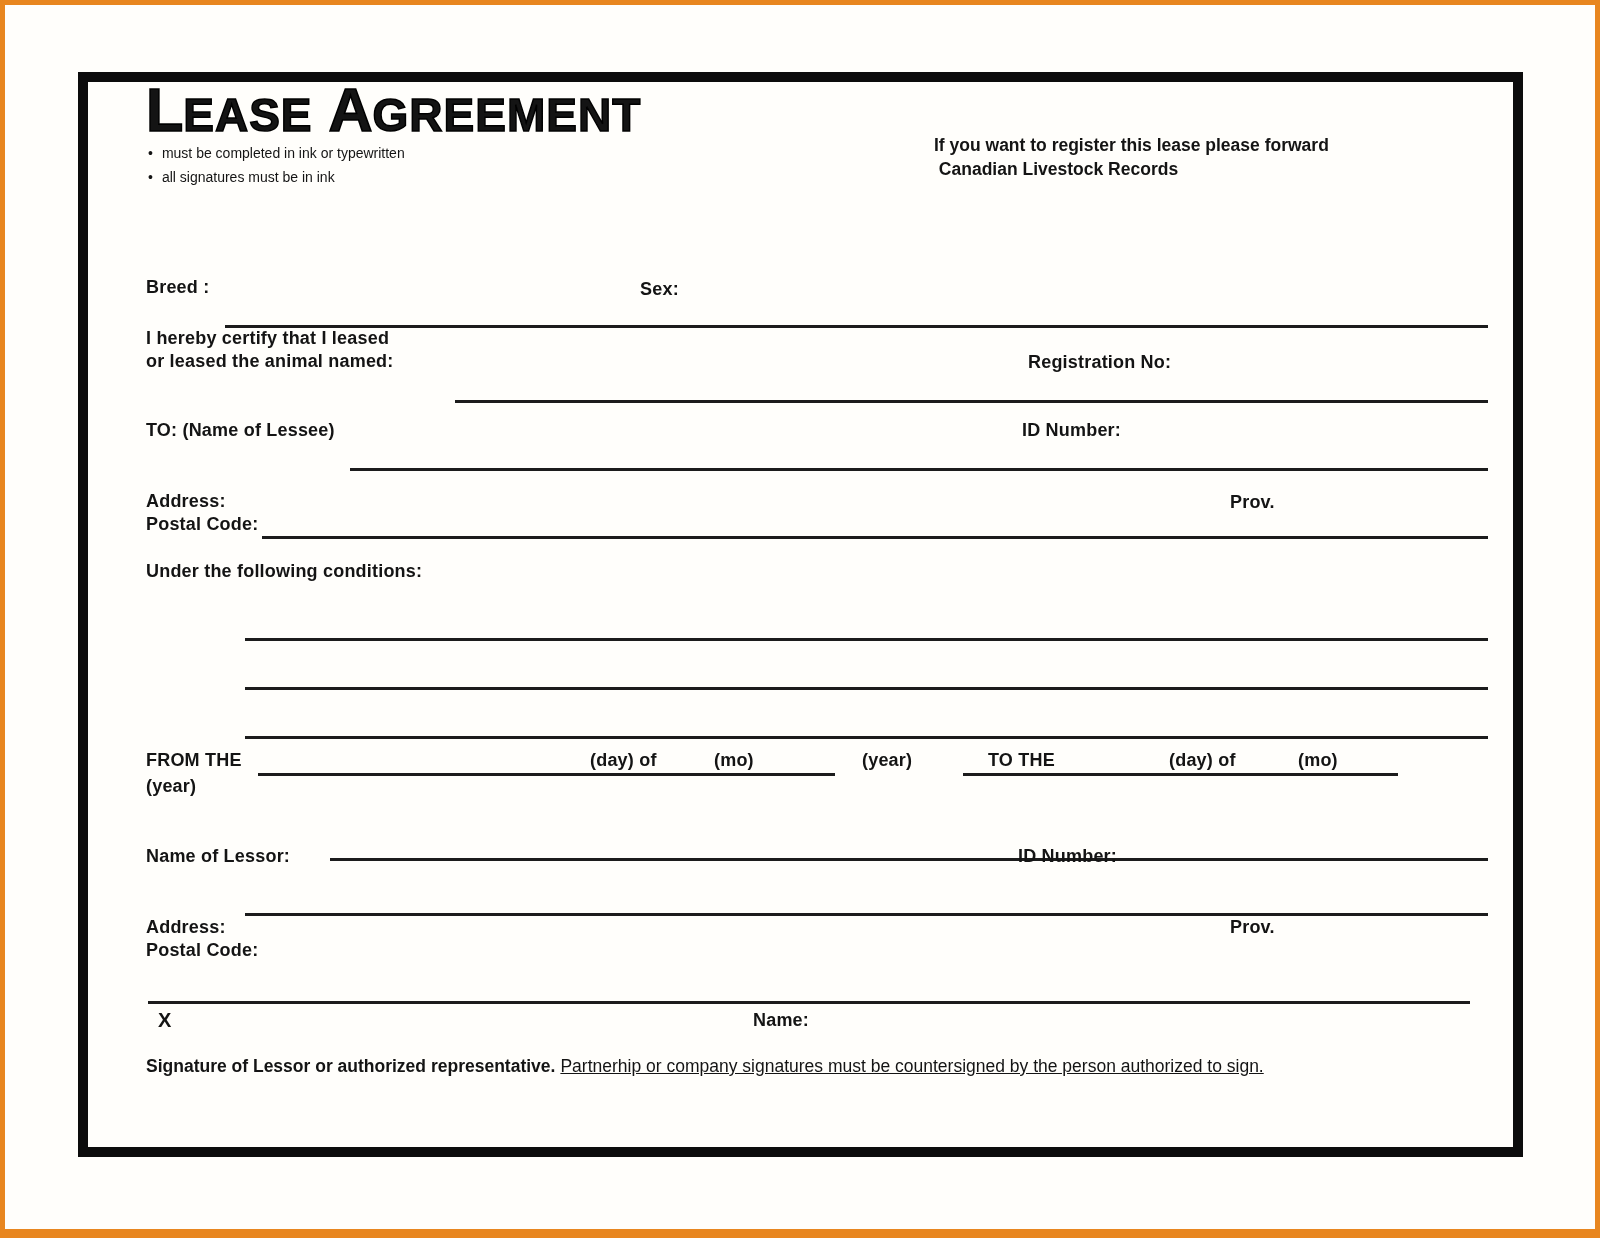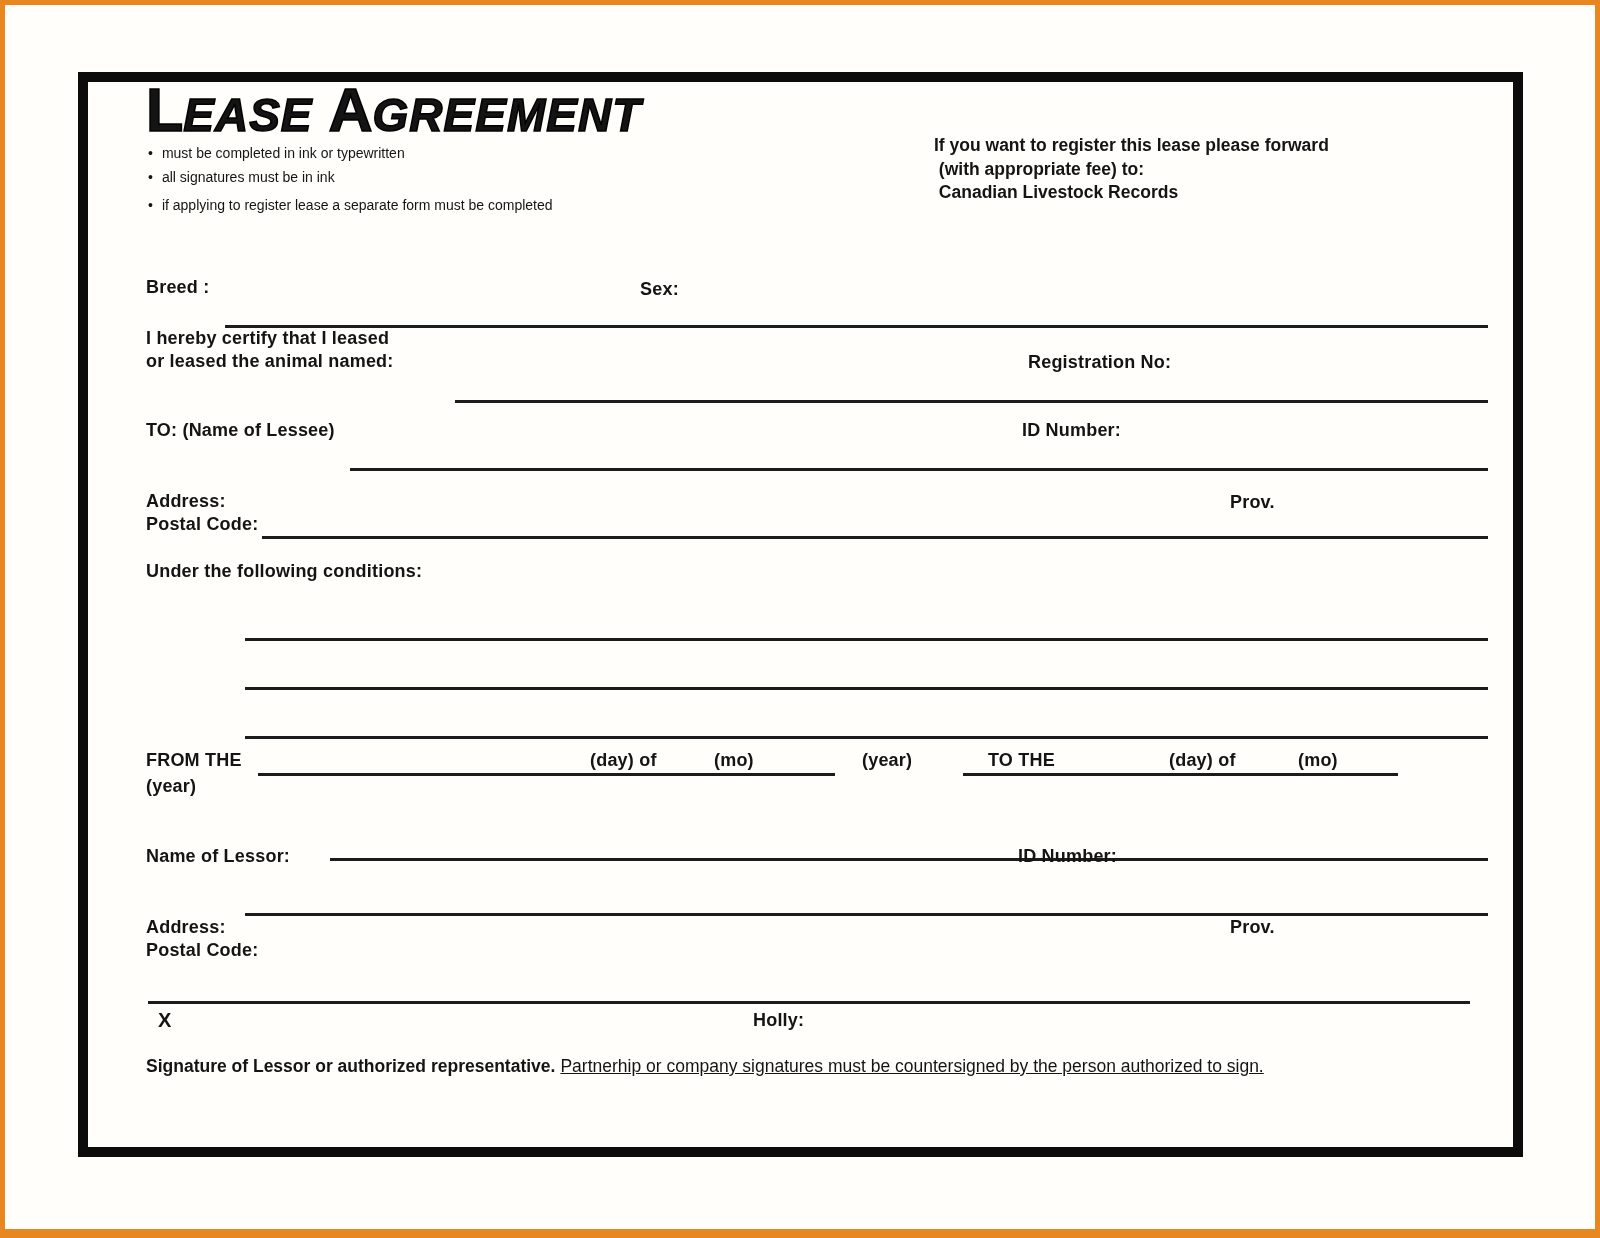--- a/index.html
+++ b/index.html
@@ -7,21 +7,21 @@
         font-family:"Liberation Sans",sans-serif;color:#141414;overflow:hidden;}
   .frame{position:absolute;inset:0;border:5px solid #e8861f;border-bottom-width:9px;
          box-sizing:border-box;pointer-events:none;}
   .formbox{position:absolute;left:78px;top:72px;width:1445px;height:1085px;
            border:10px solid #0c0c0c;box-sizing:border-box;}
   .abs{position:absolute;white-space:nowrap;}
   .lbl{font-weight:bold;font-size:18px;letter-spacing:.2px;}
   .rule{position:absolute;height:3px;background:#1c1c1c;}
   .title{position:absolute;left:146px;top:80px;line-height:1;white-space:nowrap;}
   .t-lead{font-size:61px;font-weight:bold;-webkit-text-stroke:1.6px #000;}
-  .t-rest{font-size:46px;font-weight:bold;-webkit-text-stroke:1.5px #000;letter-spacing:1px;font-style:italic;}
+  .t-rest{font-size:46px;font-weight:bold;-webkit-text-stroke:1.5px #000;letter-spacing:1px;}
   .t-gap{display:inline-block;width:16px;}
   .bullet-row{position:absolute;left:148px;font-size:14px;white-space:nowrap;}
   .bullet{display:inline-block;margin-right:9px;}
   .note{position:absolute;left:934px;top:134px;font-size:17.5px;line-height:23.5px;}
   .note div{white-space:pre;font-weight:bold;}
   .footer{position:absolute;left:146px;top:1056px;font-size:17.5px;white-space:nowrap;}
   .footer .b{font-weight:bold;}
   .footer .r{margin-left:5px;text-decoration:underline;}
   .xmark{font-size:20px;font-weight:bold;}
 </style>
@@ -35,27 +35,23 @@
   <div class="title">
     <span class="t-lead">L</span><span class="t-rest">EASE</span><span class="t-gap"></span><span class="t-lead">A</span><span class="t-rest">GREEMENT</span>
   </div>
 
   <div class="bullet-row" style="top:145px;">
     <span class="bullet">•</span><span>must be completed in ink or typewritten</span>
   </div>
   <div class="bullet-row" style="top:169px;">
     <span class="bullet">•</span><span>all signatures must be in ink</span>
   </div>
-  <div class="bullet-row" style="top:197px;">
-    <span class="bullet">•</span><span>if applying to register lease a separate form must be completed</span>
-  </div>
 
   <div class="note">
     <div>If you want to register this lease please forward</div>
-    <div> (with appropriate fee) to:</div>
     <div> Canadian Livestock Records</div>
   </div>
 
   <div class="abs lbl" style="left:146px;top:277px;">Breed :</div>
   <div class="abs lbl" style="left:640px;top:279px;">Sex:</div>
   <div class="rule" style="left:225px;top:325px;width:1263px;"></div>
 
   <div class="abs lbl" style="left:146px;top:328px;">I hereby certify that I leased</div>
   <div class="abs lbl" style="left:146px;top:351px;">or leased the animal named:</div>
   <div class="abs lbl" style="left:1028px;top:352px;">Registration No:</div>
@@ -90,18 +86,18 @@
   <div class="abs lbl" style="left:146px;top:846px;">Name of Lessor:</div>
   <div class="abs lbl" style="left:1018px;top:846px;">ID Number:</div>
 
   <div class="rule" style="left:245px;top:913px;width:1243px;"></div>
   <div class="abs lbl" style="left:146px;top:917px;">Address:</div>
   <div class="abs lbl" style="left:1230px;top:917px;">Prov.</div>
   <div class="abs lbl" style="left:146px;top:940px;">Postal Code:</div>
 
   <div class="rule" style="left:148px;top:1001px;width:1322px;"></div>
   <div class="abs xmark" style="left:158px;top:1009px;">X</div>
-  <div class="abs lbl" style="left:753px;top:1010px;">Holly:</div>
+  <div class="abs lbl" style="left:753px;top:1010px;">Name:</div>
 
   <div class="footer">
     <span class="b">Signature of Lessor or authorized representative.</span><span class="r">Partnerhip or company signatures must be countersigned by the person authorized to sign.</span>
   </div>
 </div>
 
 </body></html>

